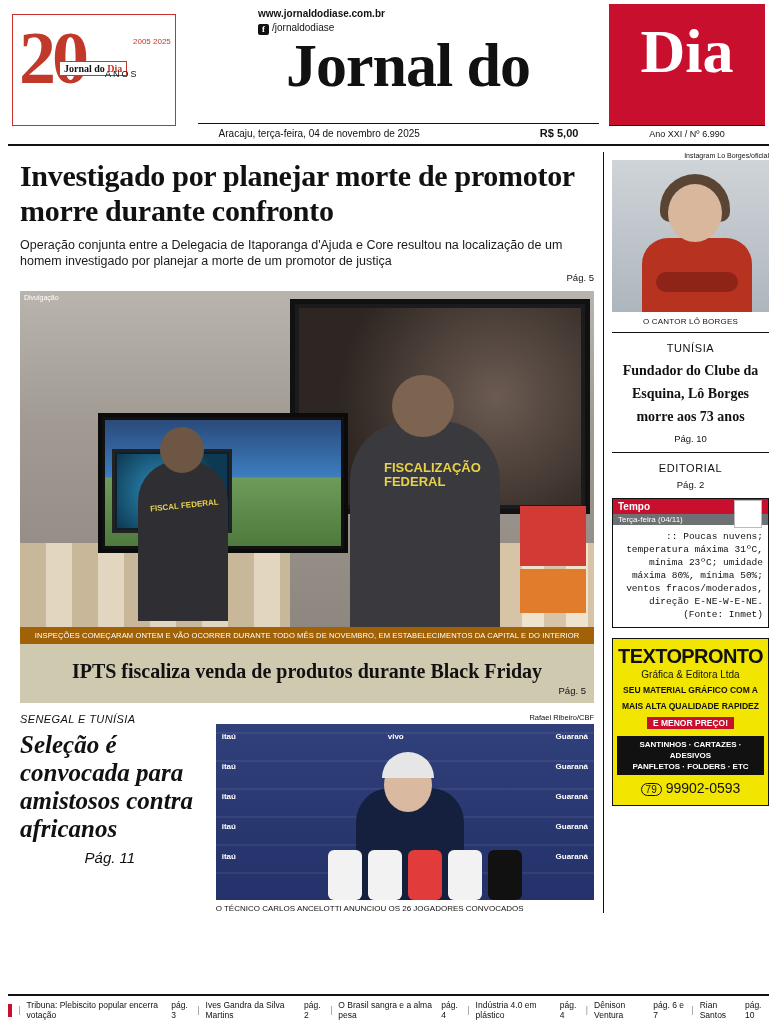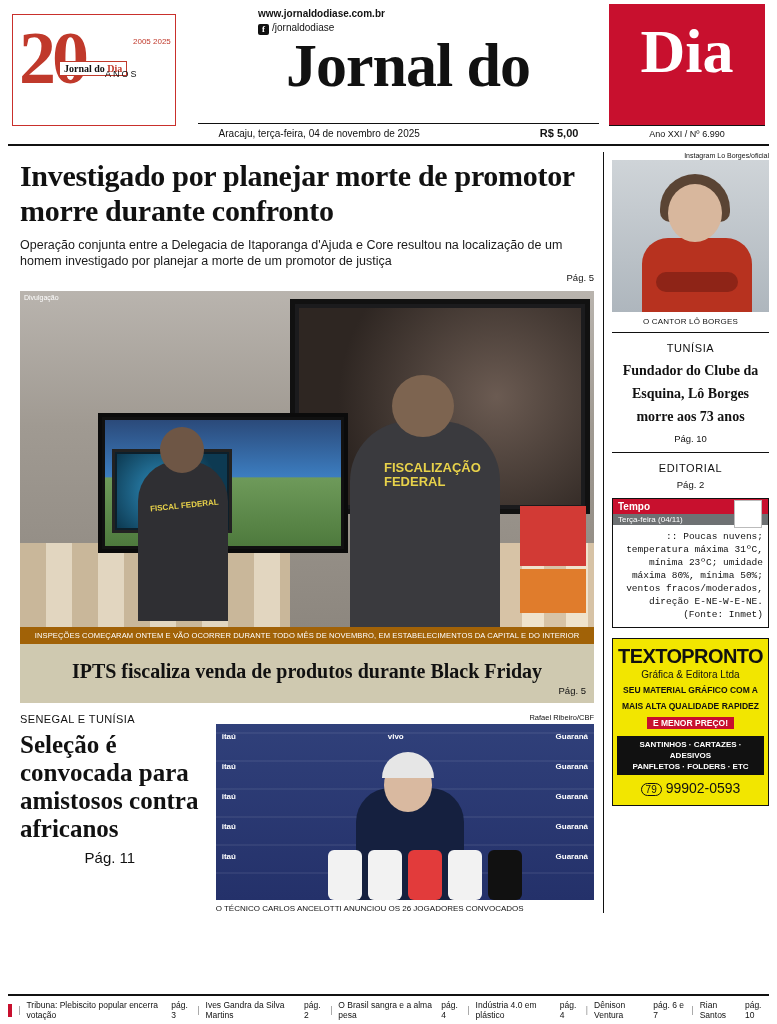--- a/index.html
+++ b/index.html
@@ -203,21 +203,21 @@
     font-size: 20px; font-weight: bold; text-align: center;
     padding: 16px 6px 2px 6px;
   }
   .photo-pag {
     text-align: right; font-size: 9.5px; padding: 0 8px 7px 0;
     font-family: "Liberation Sans", sans-serif;
   }
 
   
   .bottom-wrap { display: flex; margin-top: 10px; }
-  .bl-text { width: 196px; padding-right: 16px; }
+  .bl-text { width: 196px; padding-right: 16px; font-style: italic; }
   .kicker {
     font-family: "Liberation Sans", sans-serif;
     font-size: 11px; letter-spacing: .4px; color: #111;
     margin-bottom: 6px;
   }
   .bl-head {
     font-size: 25px; line-height: 28px; font-weight: bold;
   }
   .bl-pag { text-align: center; font-size: 15px; margin-top: 6px; font-family:"Liberation Sans",sans-serif;}
   .bl-photo-wrap { width: 379px; position: relative; }

